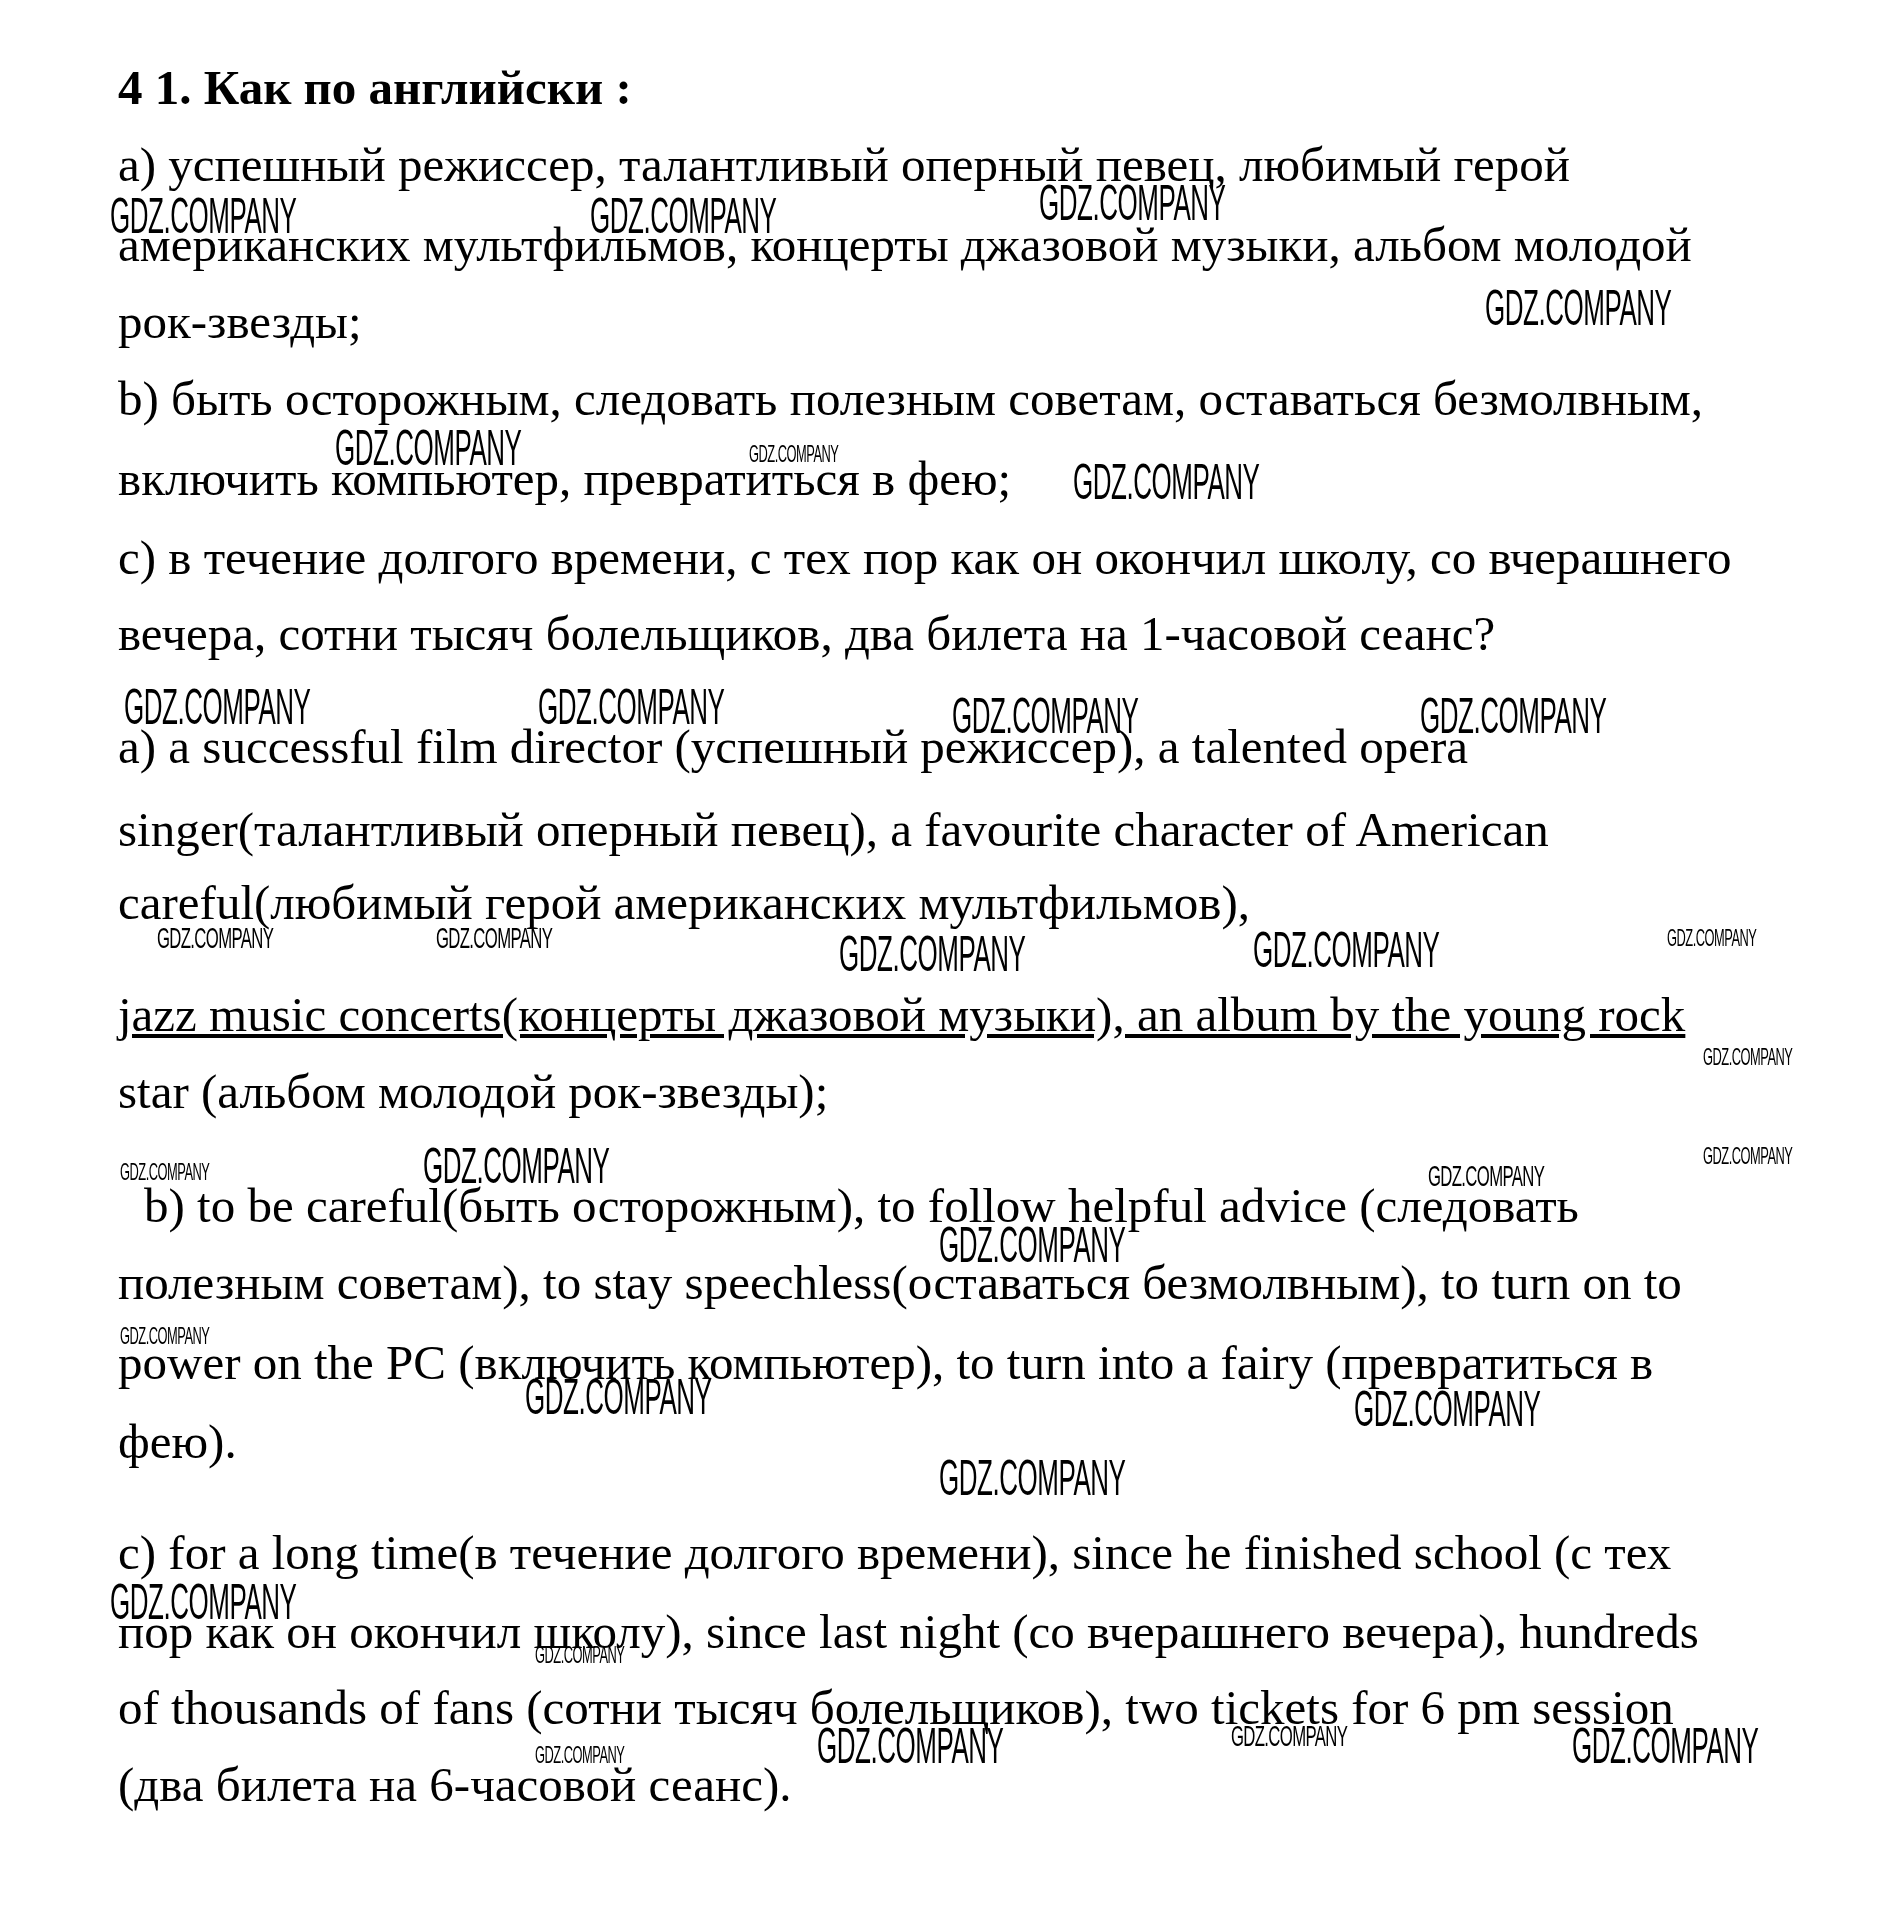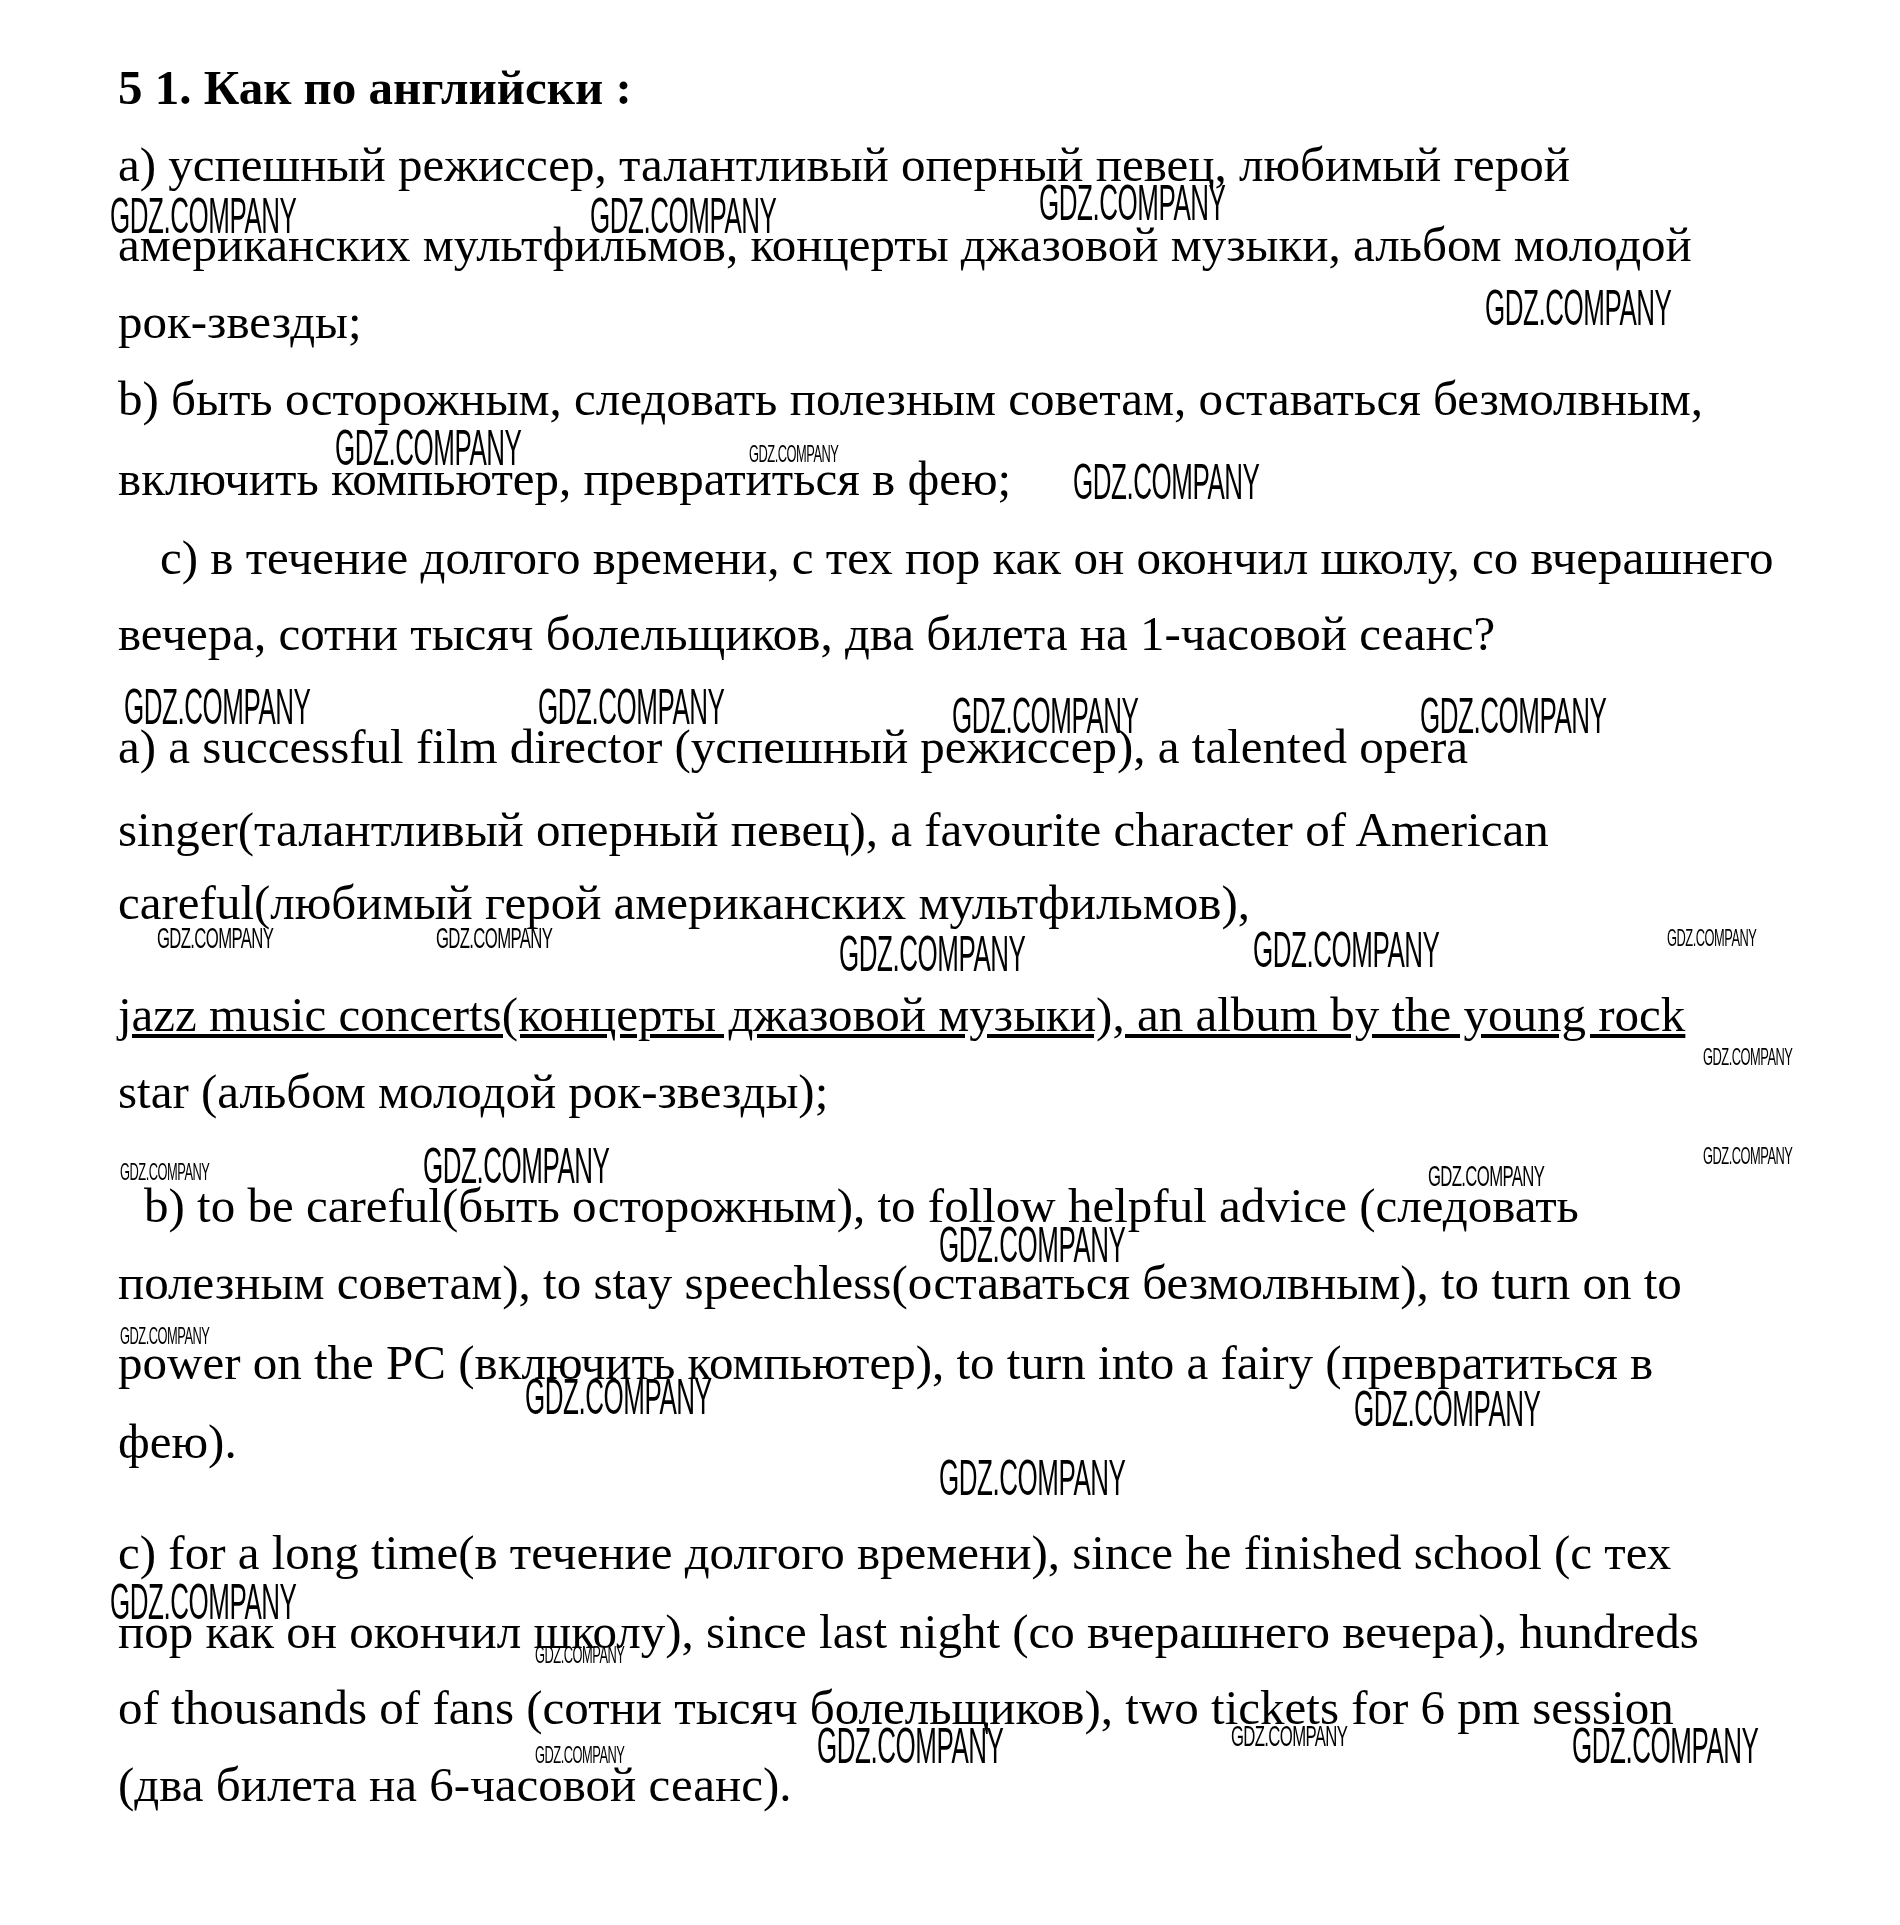--- a/index.html
+++ b/index.html
@@ -15,28 +15,28 @@
     font-family:"Liberation Sans", sans-serif; font-weight:normal;
     color:#000; line-height:1; transform-origin:left top;
     -webkit-text-stroke:0; letter-spacing:-0.9px;
   }
   .wm.big { font-size:50px; transform:scaleX(0.52); font-weight:300; }
   .wm.small { font-size:23.4px; transform:scaleX(0.55); }
 </style>
 </head>
 <body>
 
-<div class="line title" style="top:63px;">5 1. Как по английски :</div>
+<div class="line title" style="top:63px;">4 1. Как по английски :</div>
 
 <div class="line" style="top:140px;">а) успешный режиссер, талантливый оперный певец, любимый герой</div>
 <div class="line" style="top:220px;">американских мультфильмов, концерты джазовой музыки, альбом молодой</div>
 <div class="line" style="top:297px;">рок-звезды;</div>
 <div class="line" style="top:374px;">b) быть осторожным, следовать полезным советам, оставаться безмолвным,</div>
 <div class="line" style="top:454px;">включить компьютер, превратиться в фею;</div>
-<div class="line" style="top:533px;margin-left:42px;">c) в течение долгого времени, с тех пор как он окончил школу, со вчерашнего</div>
+<div class="line" style="top:533px;">c) в течение долгого времени, с тех пор как он окончил школу, со вчерашнего</div>
 <div class="line" style="top:609px;">вечера, сотни тысяч болельщиков, два билета на 1-часовой сеанс?</div>
 
 <div class="line" style="top:722px;">a) a successful film director (успешный режиссер), a talented opera</div>
 <div class="line" style="top:805px;">singer(талантливый оперный певец), a favourite character of American</div>
 <div class="line" style="top:878px;">careful(любимый герой американских мультфильмов),</div>
 <div class="line" style="top:990px;text-decoration:underline;">jazz music concerts(концерты джазовой музыки), an album by the young rock</div>
 <div class="line" style="top:1067px;">star (альбом молодой рок-звезды);</div>
 <div class="line" style="top:1181px;margin-left:26px;">b) to be careful(быть осторожным), to follow helpful advice (следовать</div>
 <div class="line" style="top:1258px;">полезным советам), to stay speechless(оставаться безмолвным), to turn on to</div>
 <div class="line" style="top:1338px;">power on the PC (включить компьютер), to turn into a fairy (превратиться в</div>

